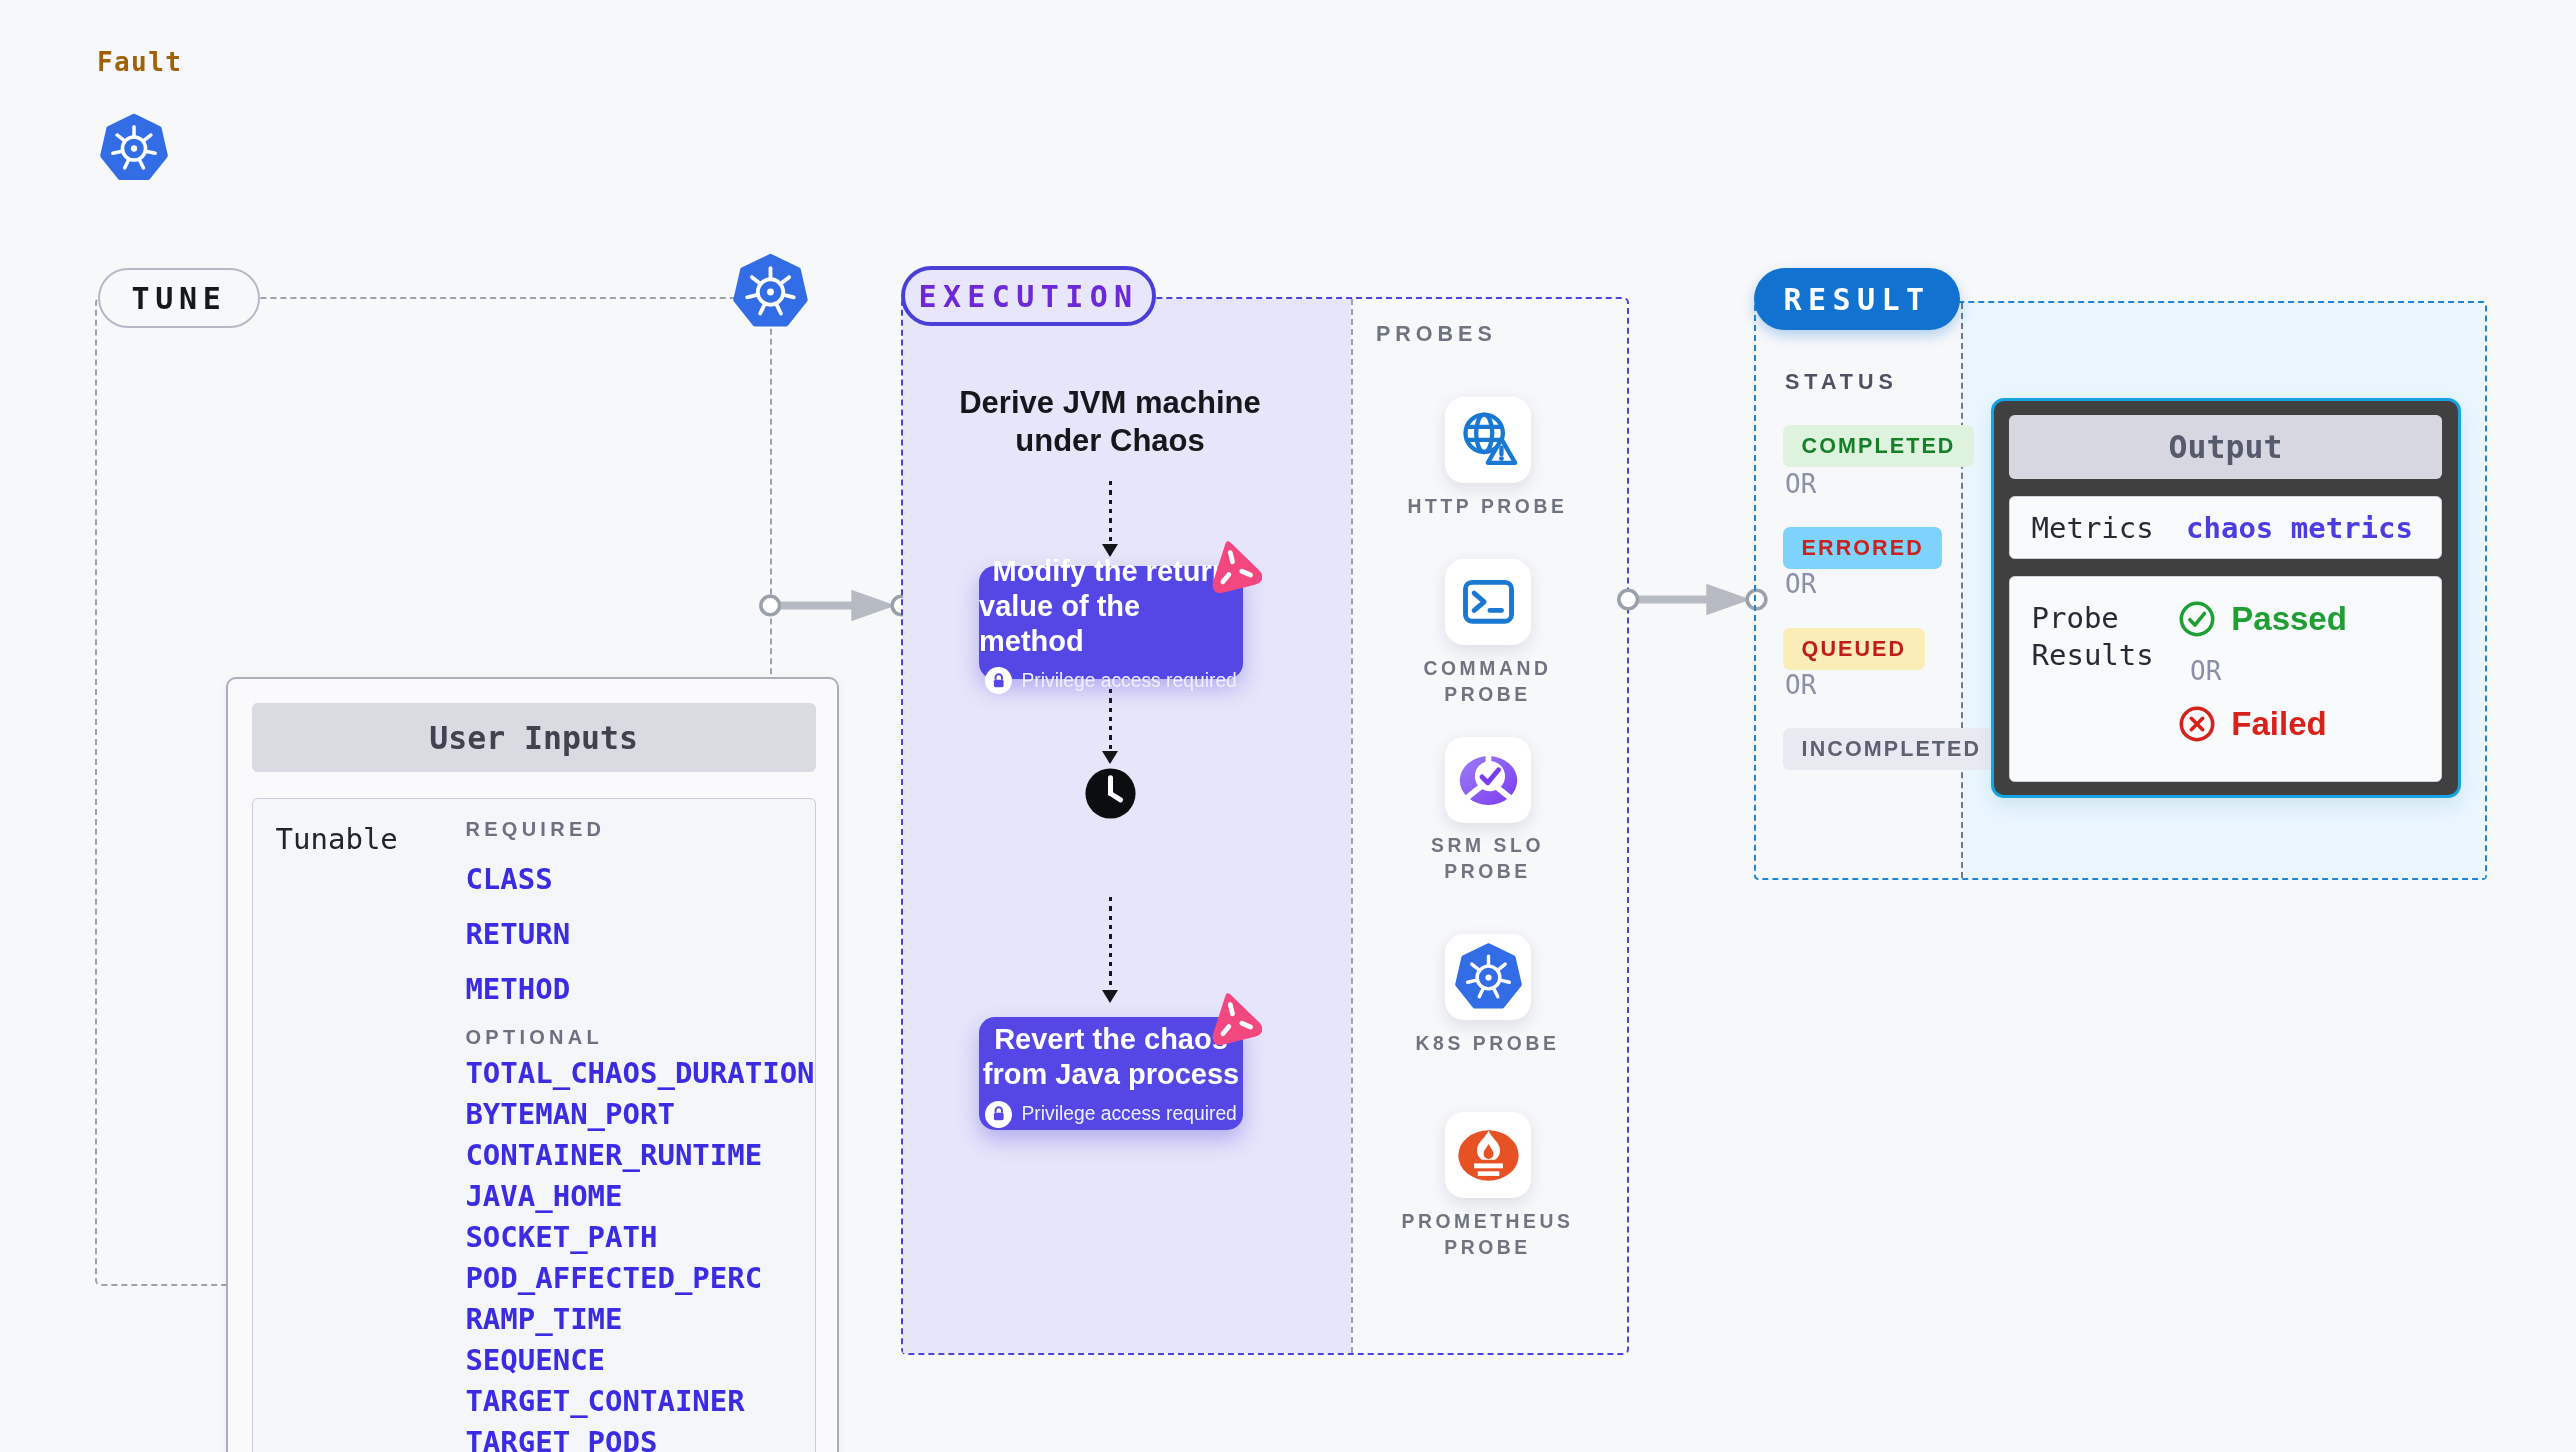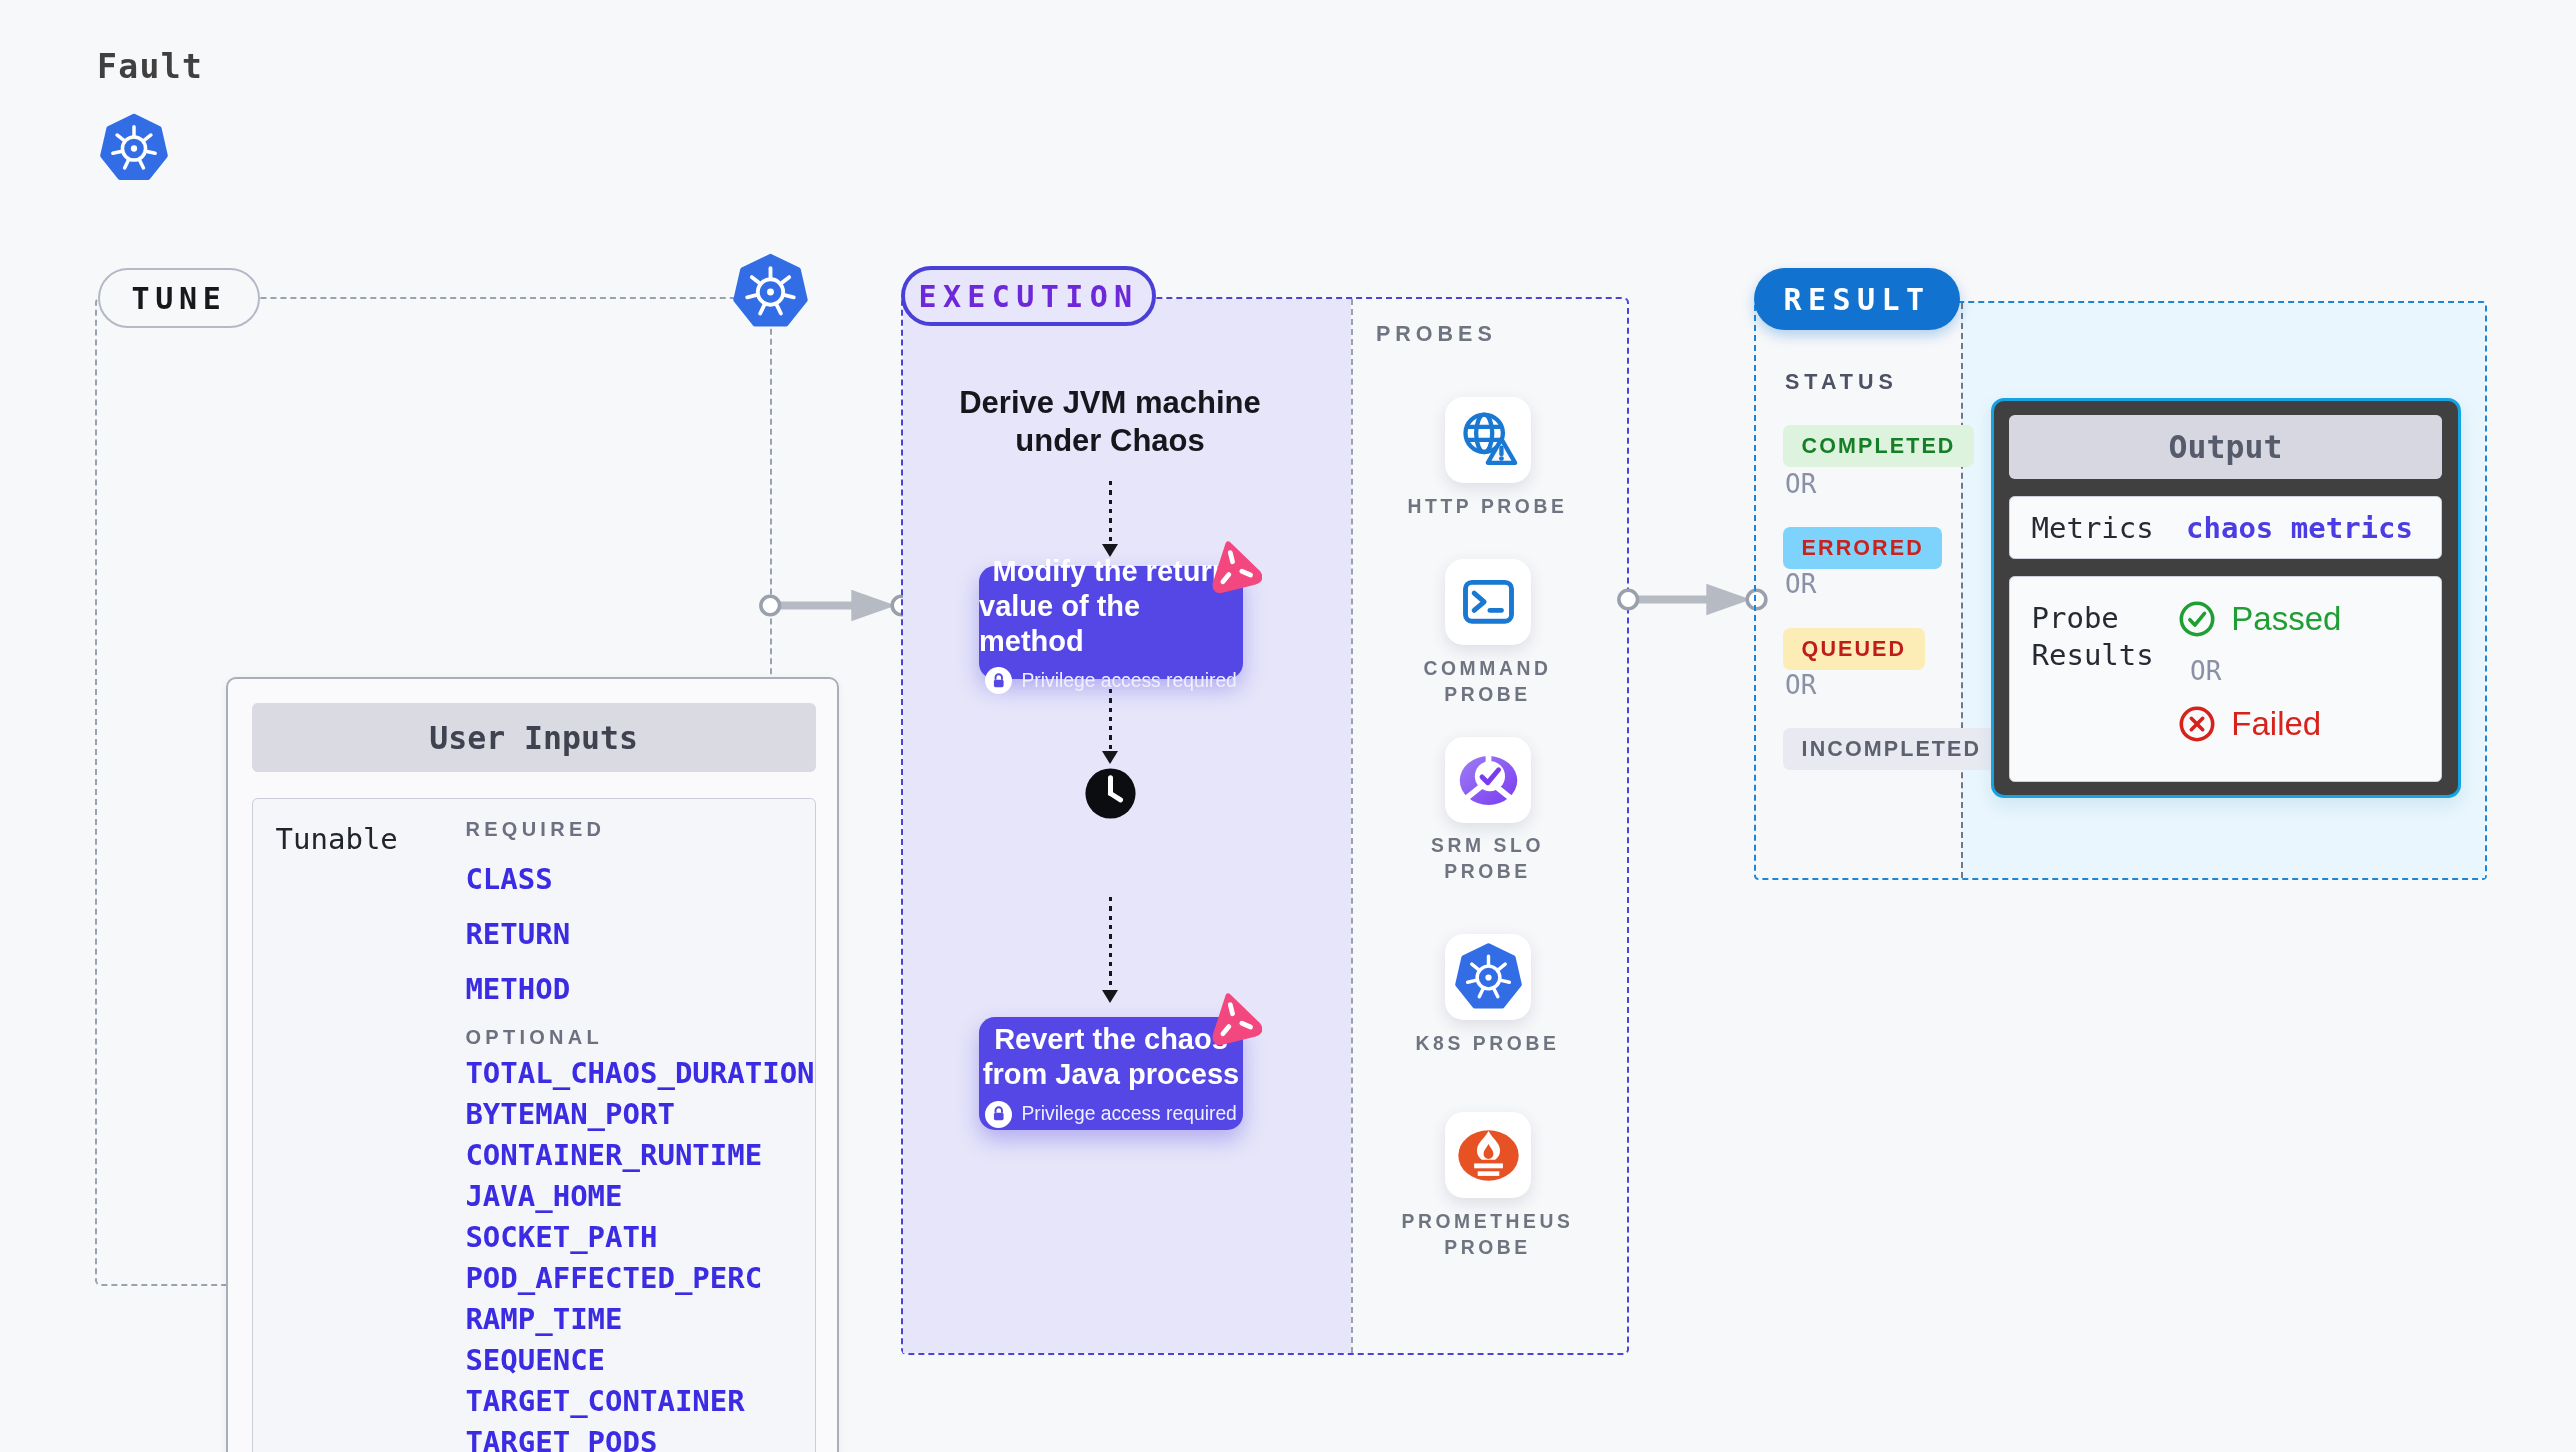--- a/index.html
+++ b/index.html
@@ -4,21 +4,21 @@
 <style>
   :root{
     --mono:"DejaVu Sans Mono","Liberation Mono",monospace;
     --sans:"Liberation Sans",sans-serif;
   }
   *{box-sizing:border-box;margin:0;padding:0;}
   html,body{background:#f7f8fa;}
   #canvas{position:relative;width:2576px;height:1452px;background:#f7f8fa;overflow:hidden;font-family:var(--sans);}
 
   
-  .eyebrow{position:absolute;left:97px;top:47px;font-family:var(--mono);font-size:33px;font-weight:600;color:#404040;letter-spacing:1.4px;}
+  .eyebrow{position:absolute;left:97px;top:47px;font-family:var(--mono);font-size:26px;font-weight:600;color:#a16207;letter-spacing:1.4px;}
   .hero-k8s{position:absolute;left:99px;top:112px;width:70px;height:73px;}
   .page-title{position:absolute;left:189px;top:123px;font-size:43px;font-weight:bold;color:#0e1116;letter-spacing:-0.7px;}
 
   
   .pill{position:absolute;display:flex;align-items:center;justify-content:center;font-family:var(--mono);font-weight:bold;border-radius:43px;z-index:6;}
   .seclabel{font-family:var(--sans);font-weight:bold;color:#6e7480;letter-spacing:5px;font-size:21.5px;}
 
   
   .tune-box{position:absolute;left:95px;top:297px;width:677px;height:989px;border:2.9px dashed #9aa2ae;border-radius:5.7px;}
   .tune-pill{left:98px;top:268px;width:162px;height:60px;background:#f7f8fa;border:2.9px solid #b5b8c6;font-size:30px;color:#17181c;letter-spacing:5.7px;}
@@ -71,21 +71,21 @@
 
   .output-card{position:absolute;left:235px;top:95px;width:470px;height:400px;background:#404040;border:3.6px solid #16a3e2;border-radius:13px;box-shadow:0 7.2px 17px rgba(22,120,180,.12);}
   .output-header{position:absolute;left:15px;top:14.3px;width:433px;height:64px;background:#d6d7e0;border-radius:5.7px;display:flex;align-items:center;justify-content:center;font-family:var(--mono);font-size:31.5px;font-weight:600;color:#565b6c;}
   .orow{position:absolute;left:15px;width:433px;background:#f9fafc;border:1.4px solid #ccd0da;border-radius:5.7px;}
   .metrics-row{top:95px;height:63px;display:flex;align-items:center;}
   .metrics-row .mlabel{font-family:var(--mono);font-size:29px;color:#272a33;margin-left:21.5px;}
   .metrics-row .mvalue{position:absolute;left:176px;font-family:var(--mono);font-size:29px;font-weight:bold;color:#4b3ce4;}
   .pr-row{top:175px;height:206px;}
   .pr-label{position:absolute;left:21.5px;top:23px;width:136px;font-family:var(--mono);font-size:29px;color:#272a33;line-height:37px;}
   .pr-col{position:absolute;left:167px;top:21.5px;display:flex;flex-direction:column;}
-  .pr-pass,.pr-fail{display:flex;align-items:center;gap:14.3px;font-size:33px;font-weight:normal;}
+  .pr-pass,.pr-fail{display:flex;align-items:center;gap:14.3px;font-size:33px;font-weight:bold;}
   .pr-pass{color:#1e9e33;}
   .pr-fail{color:#d7221c;margin-top:18.6px;}
   .pr-or{font-family:var(--mono);font-size:26px;color:#8a90a5;margin:17px 0 0 13px;}
 
   .harrow{position:absolute;}
   svg{display:block;}
 </style>
 </head>
 <body>
 

